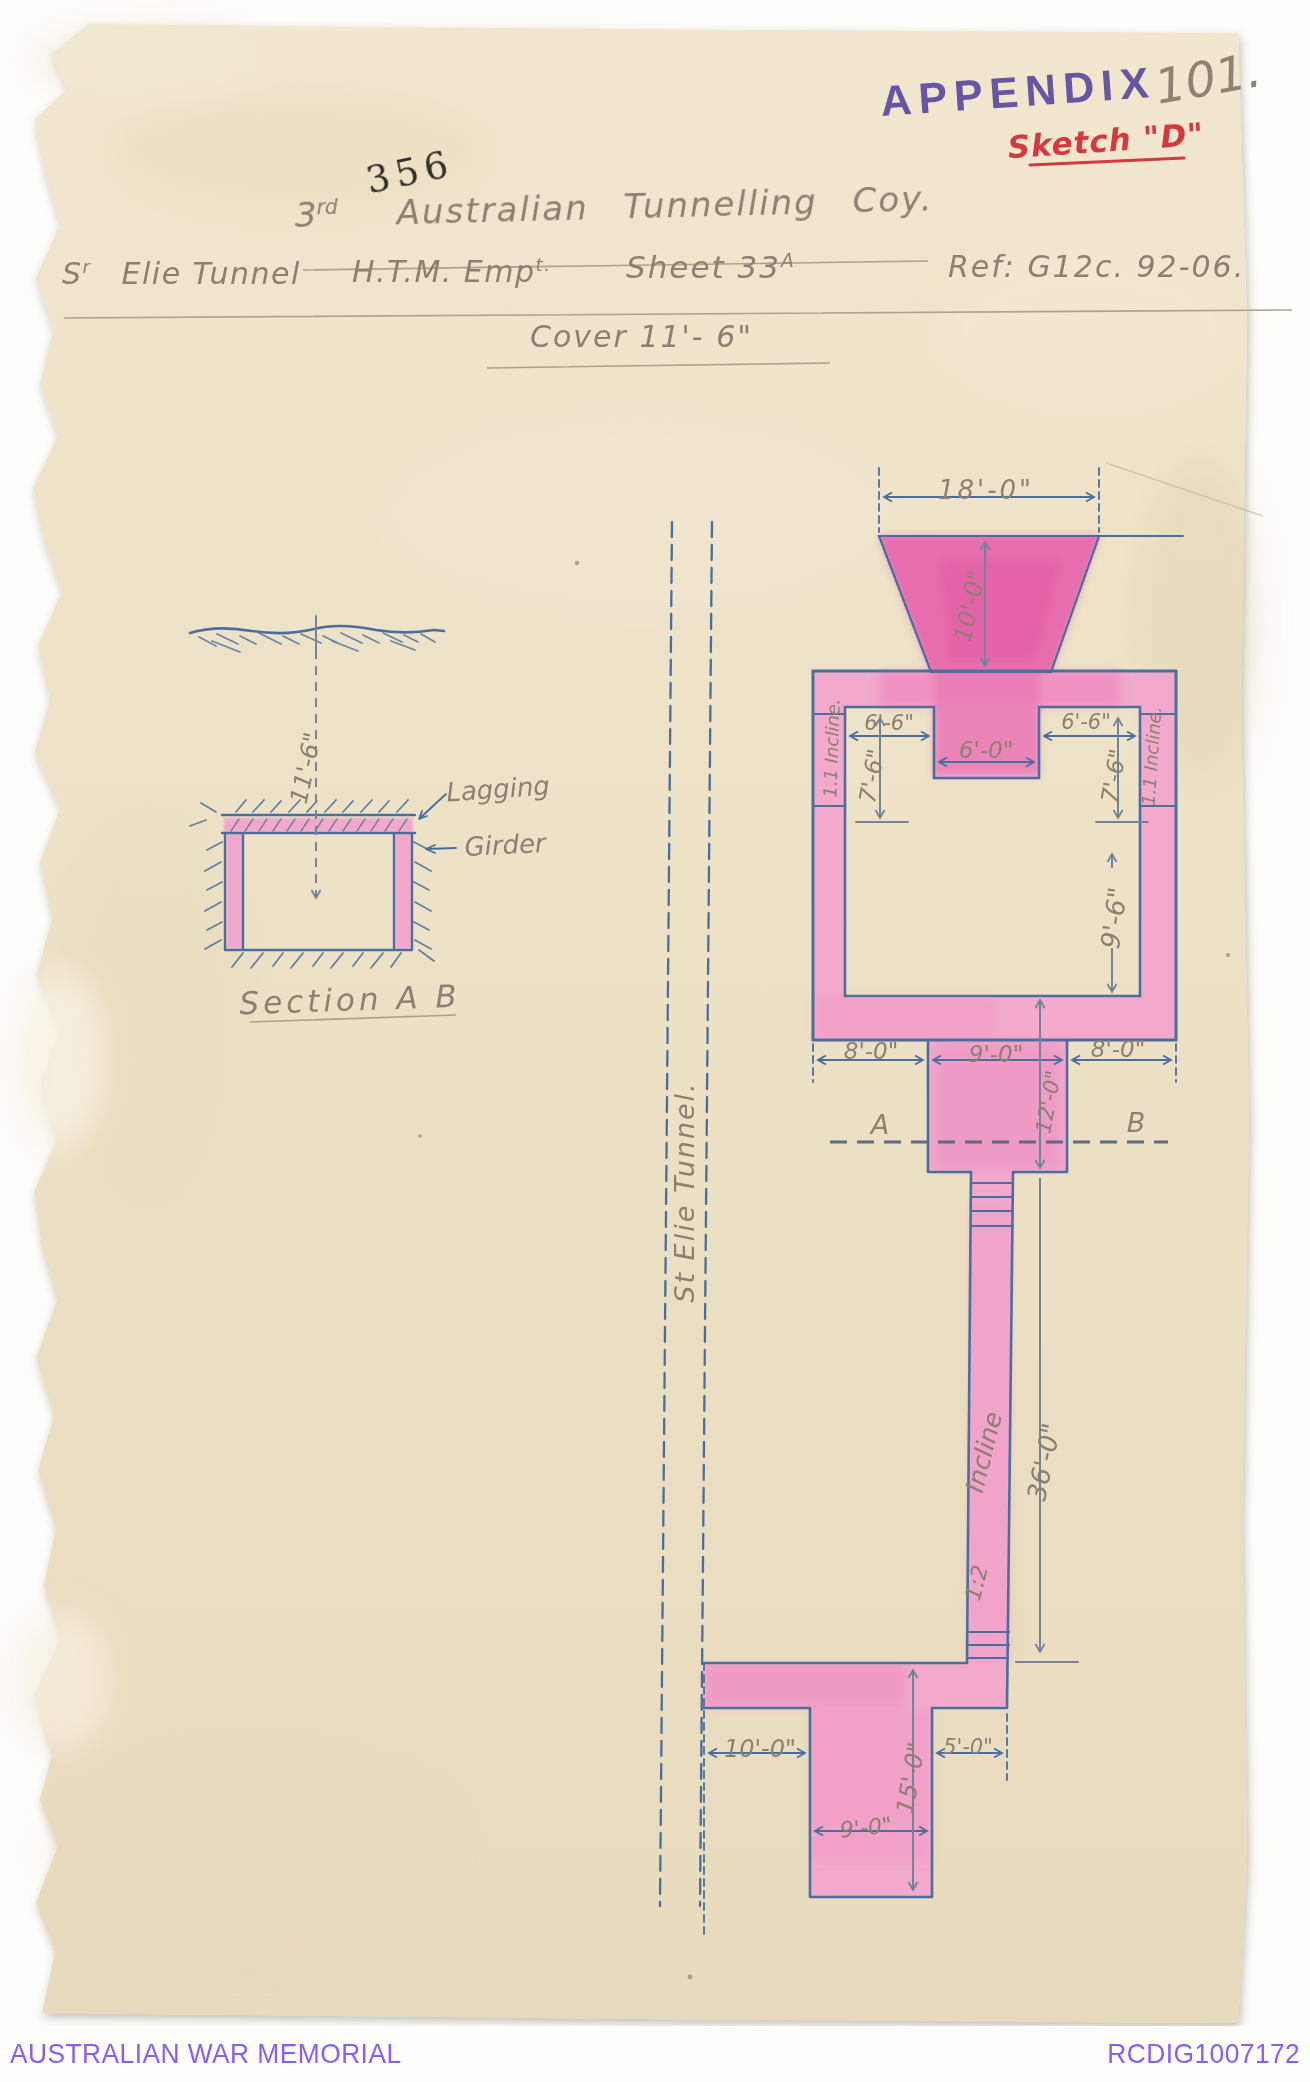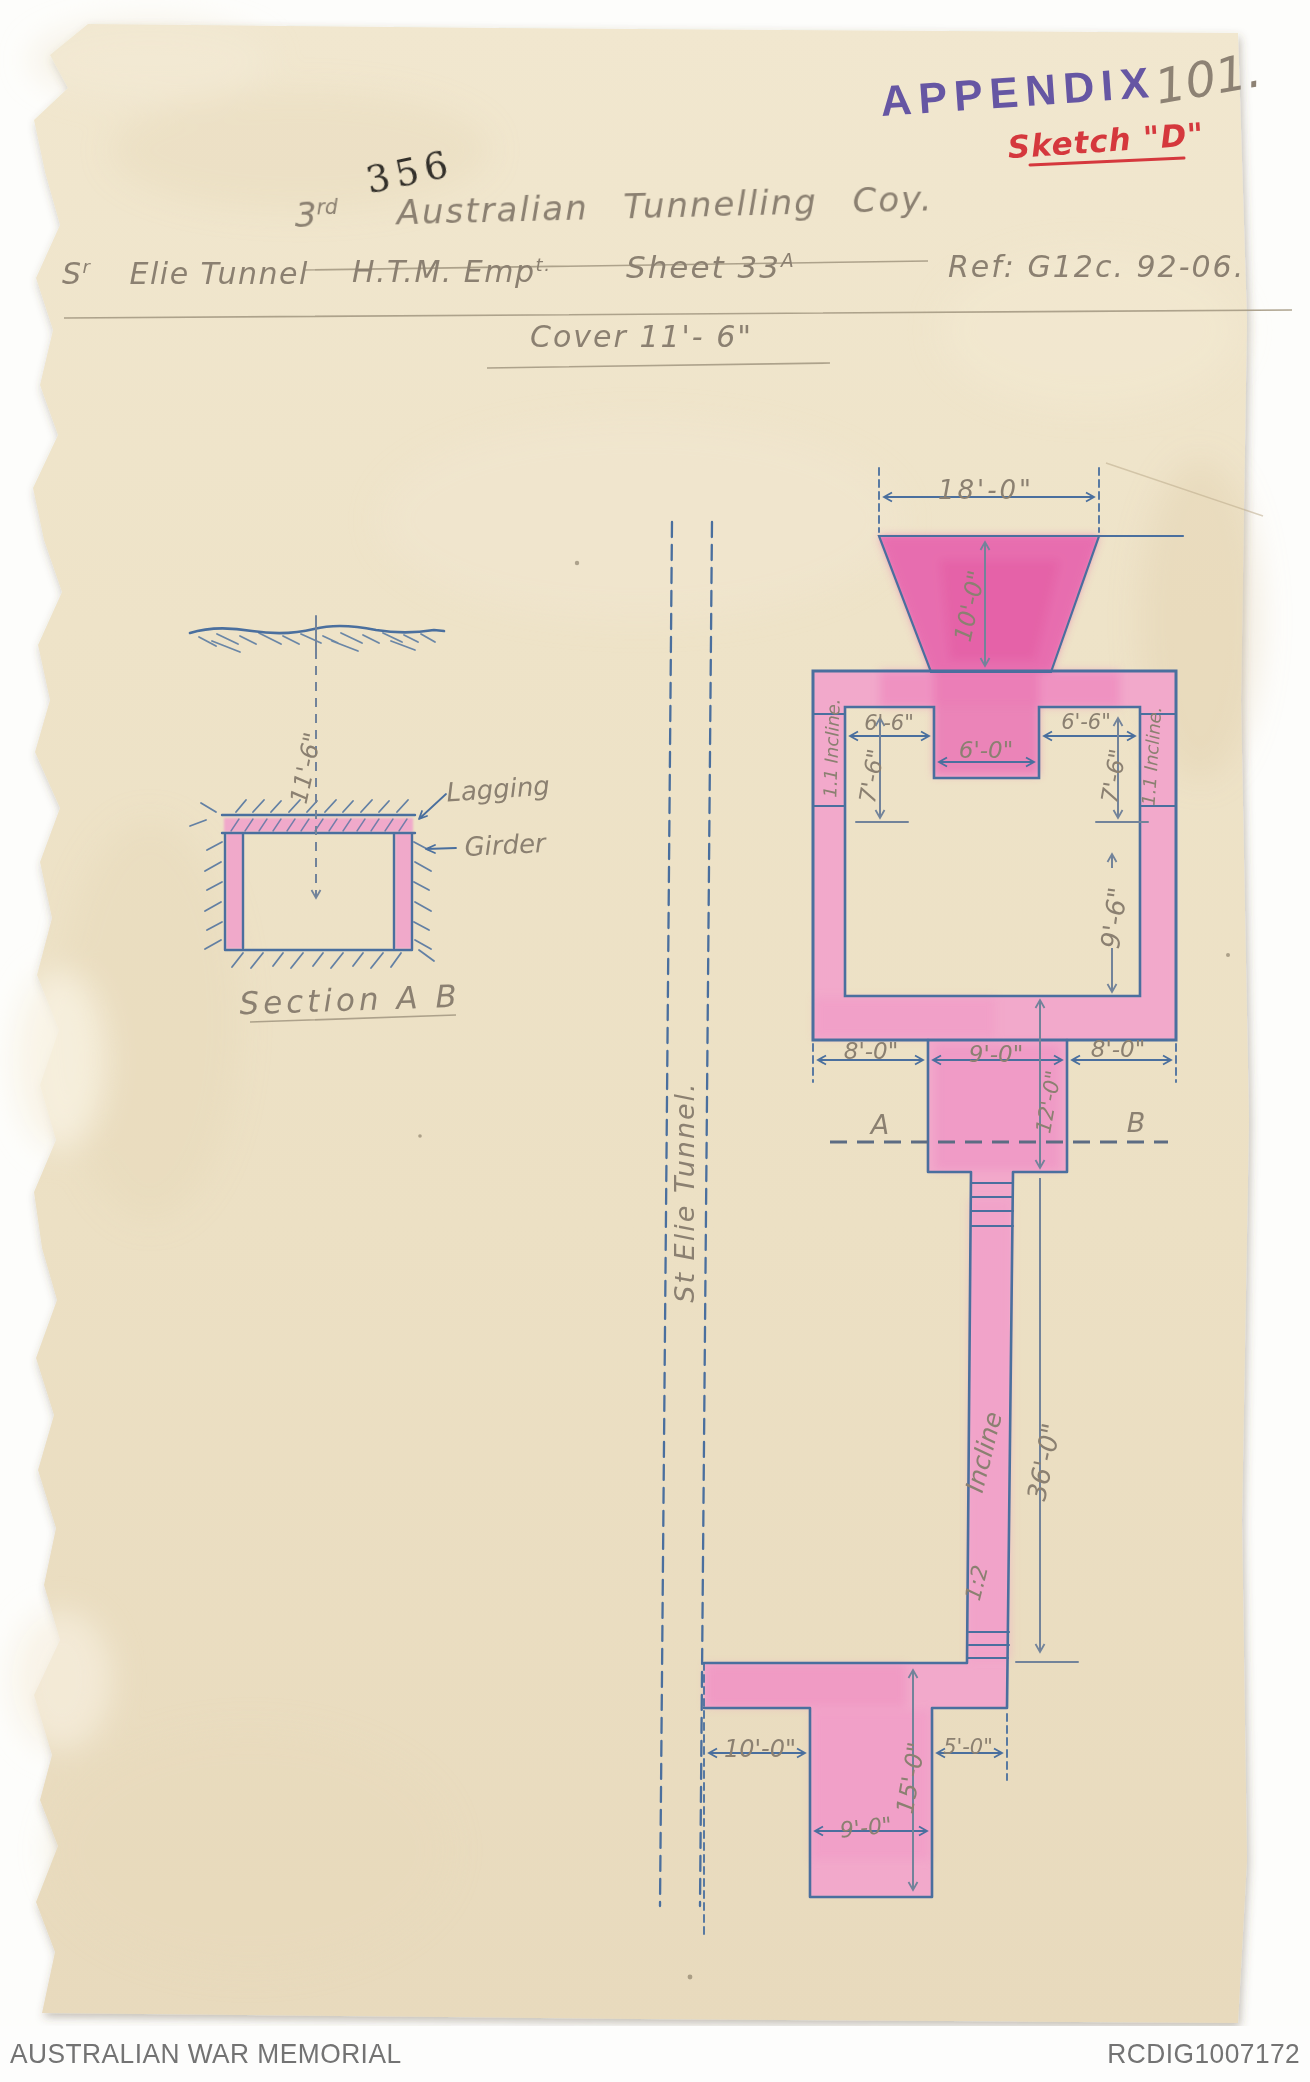--- a/index.html
+++ b/index.html
@@ -10,21 +10,21 @@
        font-style:italic;color:#8b8071;transform:translate(-50%,-50%);line-height:1;}
   .hline{position:absolute;white-space:nowrap;font-family:"DejaVu Sans",sans-serif;
        font-style:italic;color:#8b8071;line-height:1;transform-origin:left center;}
   .hline sup{font-size:60%;vertical-align:super;}
   .stamp{font-family:"Liberation Sans",sans-serif;font-style:normal;font-weight:bold;}
   .serif{font-family:"DejaVu Serif",serif;font-style:normal;}
   .red{color:#d5383d;}
   .purple{color:#5b4aa0;opacity:.92;}
   #footer{position:absolute;left:0;top:2026px;width:1310px;height:56px;background:#fdfdfc;
           display:flex;justify-content:space-between;align-items:center;padding:0 10px;
-          box-sizing:border-box;font-family:"Liberation Sans",sans-serif;color:#737373;}
+          box-sizing:border-box;font-family:"Liberation Sans",sans-serif;color:#8b5cf6;}
   #footer .ftxt{font-size:28px;letter-spacing:.5px;transform:scaleX(.94);transform-origin:left center;}
   #footer .ftxt:last-child{transform-origin:right center;}
 </style>
 </head>
 <body>
 
 <div id="page">
 
 <svg id="art" width="1310" height="2082" viewBox="0 0 1310 2082">
   <defs>
@@ -156,21 +156,21 @@
 
 <div class="lbl serif" style="left:410px;top:172px;font-size:37px;letter-spacing:6px;color:#33302a;transform:translate(-50%,-50%) rotate(-12deg)">356</div>
 
 <div class="hline" style="left:295px;top:198px;font-size:34px;word-spacing:22px;transform:rotate(-1.5deg)">
   <span>3</span><sup>rd</sup>
   <span style="margin-left:26px;letter-spacing:2px">Australian Tunnelling Coy.</span>
 </div>
 
 <div class="hline" style="left:62px;top:258px;font-size:30px;letter-spacing:1.5px">
   <span>S</span><sup>r</sup>
-  <span style="margin-left:27px">Elie Tunnel</span>
+  <span style="margin-left:19px">Elie Tunnel</span>
 </div>
 <div class="hline" style="left:352px;top:256px;font-size:30px;letter-spacing:1.5px">
   <span>H.T.M. Emp</span><sup>t.</sup>
 </div>
 <div class="hline" style="left:626px;top:252px;font-size:31px;letter-spacing:2px">
   <span>Sheet 33</span><sup>A</sup>
 </div>
 <div class="hline" style="left:948px;top:252px;font-size:30px;letter-spacing:2px">Ref: G12c. 92-06.</div>
 <div class="hline" style="left:530px;top:322px;font-size:30px;letter-spacing:2px">Cover 11'- 6"</div>
 

